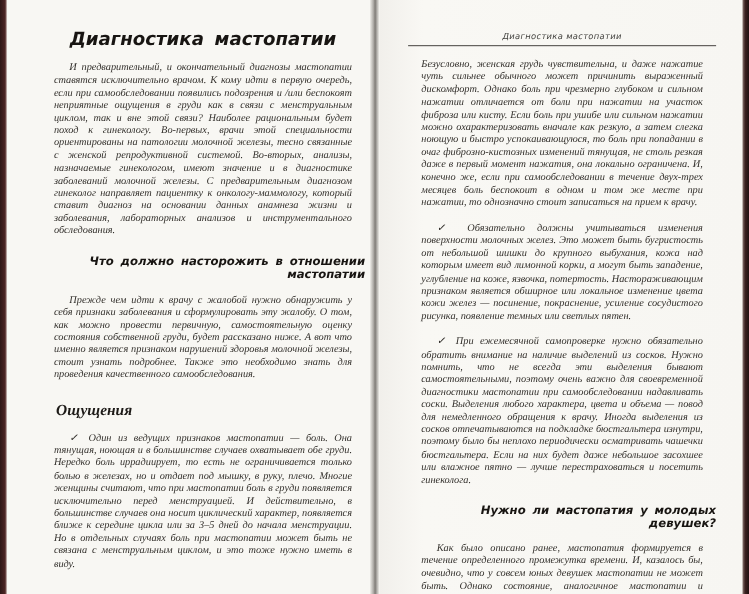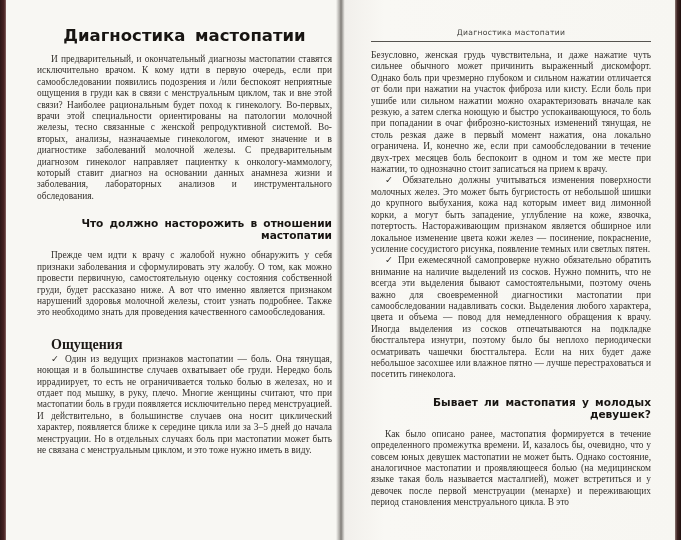--- a/index.html
+++ b/index.html
@@ -16,21 +16,21 @@
   .edge { position: absolute; top: 0; bottom: 0; }
   .edge-left  { left: 0; width: 6px; background: linear-gradient(90deg, #2e1716, #4a2423 70%, #8a6a66); }
   .edge-right { right: 0; width: 6px; background: linear-gradient(90deg, #8a7672, #3a2120 40%, #201110); }
 
   
   .gutter {
     position: absolute; top: 0; bottom: 0; left: 336px; width: 9px;
     background: linear-gradient(90deg, rgba(0,0,0,0) 0%, rgba(90,85,80,0.55) 45%, rgba(60,55,50,0.65) 55%, rgba(0,0,0,0) 100%);
   }
 
-  .page { position: absolute; top: 0; height: 540px; background: #f8f7f3; }
+  .page { position: absolute; top: 0; height: 540px; background: #f8f7f3; font-style: italic; }
   .page-left  { left: 6px;  width: 330px; padding: 26px 4px 0 31px; box-sizing: border-box;
                 background: linear-gradient(90deg, #f6f5f1 0%, #f9f8f4 85%, #efedе8 100%); }
   .page-right { left: 345px; width: 331px; padding: 28px 25px 0 26px; box-sizing: border-box;
                 background: linear-gradient(90deg, #f1efeb 0%, #f9f8f4 12%, #f7f6f2 100%); }
 
   .chapter-title {
     font-family: "DejaVu Sans", sans-serif;
     font-weight: bold;
     font-size: 16.5px;
     text-align: center;
@@ -45,21 +45,21 @@
     text-align: center;
     color: #41403d;
     padding-bottom: 4px;
     border-bottom: 1px solid #55534f;
     margin: 0 0 8px 0;
   }
   .body-par {
     font-size: 9.4px;
     line-height: 11.4px;
     text-align: justify;
-    margin: 0;
+    margin: 12px;
   }
   .indent { text-indent: 14px; }
   .section-heading {
     font-family: "DejaVu Sans", sans-serif;
     font-weight: bold;
     font-size: 10.6px;
     word-spacing: 2.5px;
     text-align: right;
     color: #181512;
     margin: 15px 0 9px 0;
@@ -95,20 +95,20 @@
     <p class="body-par indent">✓ Один из ведущих признаков мастопатии — боль. Она тянущая, ноющая и в большинстве случаев охватывает обе груди. Нередко боль иррадиирует, то есть не ограничивается только болью в железах, но и отдает под мышку, в руку, плечо. Многие женщины считают, что при мастопатии боль в груди появляется исключительно перед менструацией. И действительно, в большинстве случаев она носит циклический характер, появляется ближе к середине цикла или за 3–5 дней до начала менструации. Но в отдельных случаях боль при мастопатии может быть не связана с менструальным циклом, и это тоже нужно иметь в виду.</p>
   </div>
 
   <div class="gutter"></div>
 
   <div class="page page-right">
     <div class="running-header">Диагностика мастопатии</div>
     <p class="body-par">Безусловно, женская грудь чувствительна, и даже нажатие чуть сильнее обычного может причинить выраженный дискомфорт. Однако боль при чрезмерно глубоком и сильном нажатии отличается от боли при нажатии на участок фиброза или кисту. Если боль при ушибе или сильном нажатии можно охарактеризовать вначале как резкую, а затем слегка ноющую и быстро успокаивающуюся, то боль при попадании в очаг фиброзно-кистозных изменений тянущая, не столь резкая даже в первый момент нажатия, она локально ограничена. И, конечно же, если при самообследовании в течение двух-трех месяцев боль беспокоит в одном и том же месте при нажатии, то однозначно стоит записаться на прием к врачу.</p>
     <p class="body-par indent">✓ Обязательно должны учитываться изменения поверхности молочных желез. Это может быть бугристость от небольшой шишки до крупного выбухания, кожа над которым имеет вид лимонной корки, а могут быть западение, углубление на коже, язвочка, потертость. Настораживающим признаком является обширное или локальное изменение цвета кожи желез — посинение, покраснение, усиление сосудистого рисунка, появление темных или светлых пятен.</p>
     <p class="body-par indent">✓ При ежемесячной самопроверке нужно обязательно обратить внимание на наличие выделений из сосков. Нужно помнить, что не всегда эти выделения бывают самостоятельными, поэтому очень важно для своевременной диагностики мастопатии при самообследовании надавливать соски. Выделения любого характера, цвета и объема — повод для немедленного обращения к врачу. Иногда выделения из сосков отпечатываются на подкладке бюстгальтера изнутри, поэтому было бы неплохо периодически осматривать чашечки бюстгальтера. Если на них будет даже небольшое засохшее или влажное пятно — лучше перестраховаться и посетить гинеколога.</p>
-    <h2 class="section-heading">Бывает ли мастопатия у молодых девушек?</h2>
+    <h2 class="section-heading">Нужно ли мастопатия у молодых девушек?</h2>
     <p class="body-par indent">Как было описано ранее, мастопатия формируется в течение определенного промежутка времени. И, казалось бы, очевидно, что у совсем юных девушек мастопатии не может быть. Однако состояние, аналогичное мастопатии и проявляющееся болью (на медицинском языке такая боль называется масталгией), может встретиться и у девочек после первой менструации (менархе) и переживающих период становления менструального цикла. В это</p>
   </div>
 
   <div class="edge edge-left"></div>
   <div class="edge edge-right"></div>
 
 </div>
 
 </body></html>

